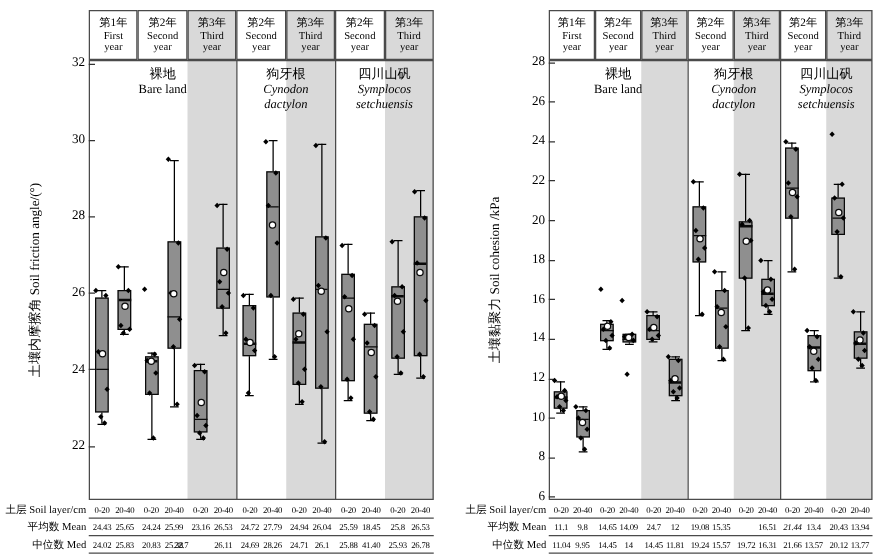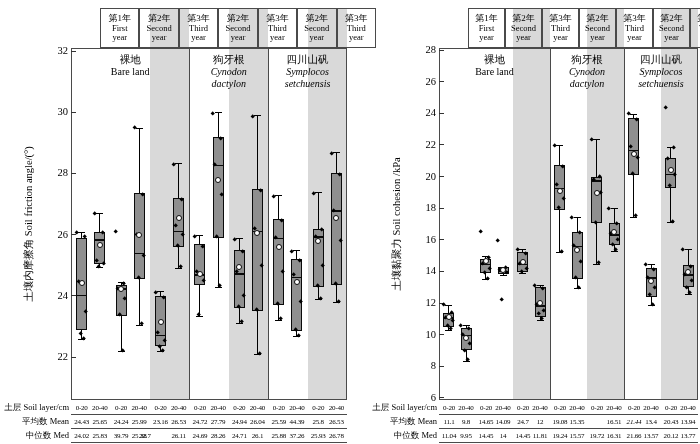--- a/index.html
+++ b/index.html
@@ -4,21 +4,21 @@
 <style>
   html,body{margin:0;padding:0;background:#fff;}
   #figure{
     position:relative;width:700px;height:444px;background:#ffffff;overflow:hidden;
     font-family:"Liberation Serif","DejaVu Serif",serif;color:#000;
   }
   .shade{position:absolute;background:#d9d9d9;}
   .plot-border{position:absolute;border:1px solid #4a4a4a;box-sizing:border-box;background:transparent;}
   .vline{position:absolute;background:#4a4a4a;width:1px;}
   .hcell{position:absolute;border:1px solid #4a4a4a;box-sizing:border-box;text-align:center;
-         display:flex;flex-direction:column;justify-content:center;line-height:1.12;margin-left:29px;}
+         display:flex;flex-direction:column;justify-content:center;line-height:1.12;}
   .hcell .zh{font-size:9px;}
   .hcell .en{font-size:8.5px;}
   .gl{position:absolute;text-align:center;line-height:1.18;}
   .gl .zh{font-size:10.5px;}
   .gl .en{font-size:10px;}
   .gl .it{font-style:italic;}
   .tick{position:absolute;background:#333;height:1px;}
   .ticklab{position:absolute;font-size:10.5px;text-align:right;width:22px;line-height:12px;}
   .ytitle{position:absolute;font-size:10.5px;text-align:center;white-space:nowrap;
           transform:rotate(-90deg);transform-origin:center center;line-height:14px;}
@@ -291,35 +291,35 @@
     <div class="tval" style="left: 89.7829px; top: 416px;">25.65</div>
     <div class="tval" style="left: 111.074px; top: 416px;">24.24</div>
     <div class="tval" style="left: 129.211px; top: 416px;">25.99</div>
     <div class="tval" style="left: 150.503px; top: 416px;">23.16</div>
     <div class="tval" style="left: 168.64px; top: 416px;">26.53</div>
     <div class="tval" style="left: 189.931px; top: 416px;">24.72</div>
     <div class="tval" style="left: 208.069px; top: 416px;">27.79</div>
     <div class="tval" style="left: 229.36px; top: 416px;">24.94</div>
     <div class="tval" style="left: 247.497px; top: 416px;">26.04</div>
     <div class="tval" style="left: 268.789px; top: 416px;">25.59</div>
-    <div class="tval" style="left: 286.926px; top: 416px;">44.39</div>
+    <div class="tval" style="left: 286.926px; top: 416px;">18.45</div>
     <div class="tval" style="left: 308.217px; top: 416px;">25.8</div>
     <div class="tval" style="left: 326.354px; top: 416px;">26.53</div>
     <div class="tval" style="left: 71.6457px; top: 430px;">24.02</div>
     <div class="tval" style="left: 89.7829px; top: 430px;">25.83</div>
-    <div class="tval" style="left: 111.074px; top: 430px;">39.79</div>
+    <div class="tval" style="left: 111.074px; top: 430px;">20.83</div>
     <div class="tval" style="left: 129.211px; top: 430px;">25.38</div>
     <div class="tval" style="left: 135px; top: 430px;">22.7</div>
     <div class="tval" style="left: 168.64px; top: 430px;">26.11</div>
     <div class="tval" style="left: 189.931px; top: 430px;">24.69</div>
     <div class="tval" style="left: 208.069px; top: 430px;">28.26</div>
     <div class="tval" style="left: 229.36px; top: 430px;">24.71</div>
     <div class="tval" style="left: 247.497px; top: 430px;">26.1</div>
     <div class="tval" style="left: 268.789px; top: 430px;">25.88</div>
-    <div class="tval" style="left: 286.926px; top: 430px;">37.26</div>
+    <div class="tval" style="left: 286.926px; top: 430px;">41.40</div>
     <div class="tval" style="left: 308.217px; top: 430px;">25.93</div>
     <div class="tval" style="left: 326.354px; top: 430px;">26.78</div>
     <div class="rule" style="left: 71px; top: 414px; width: 276px;"></div>
     <div class="rule" style="left: 71px; top: 428px; width: 276px;"></div>
     <div class="rule" style="left: 71px; top: 442px; width: 276px;"></div>
     <div class="shade" style="left: 513px; top: 8px; width: 37px; height: 392px;"></div>
     <div class="shade" style="left: 587px; top: 8px; width: 37px; height: 392px;"></div>
     <div class="shade" style="left: 661px; top: 8px; width: 37px; height: 392px;"></div>
     <div class="vline" style="left: 550px; top: 48px; height: 352px;"></div>
     <div class="vline" style="left: 624px; top: 48px; height: 352px;"></div>

